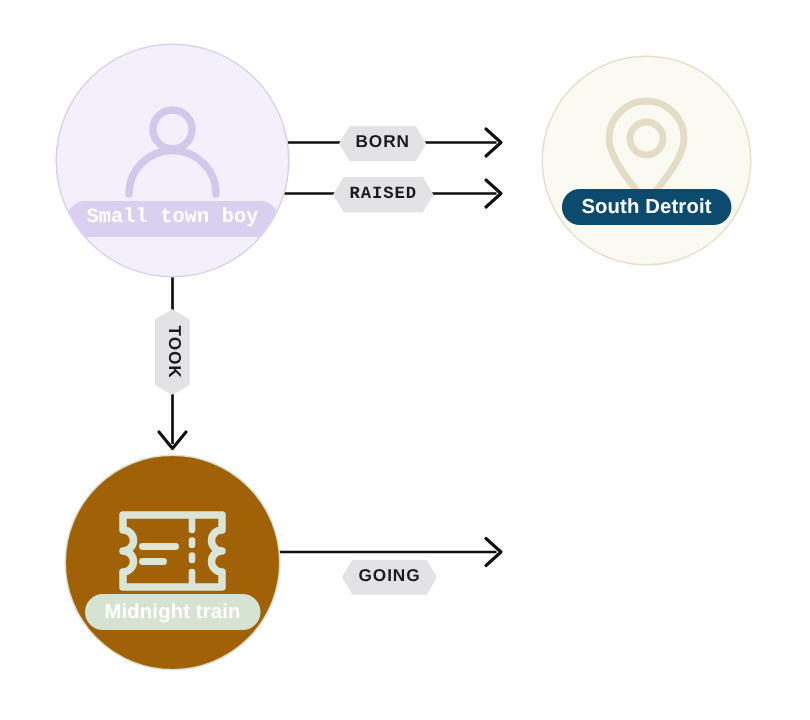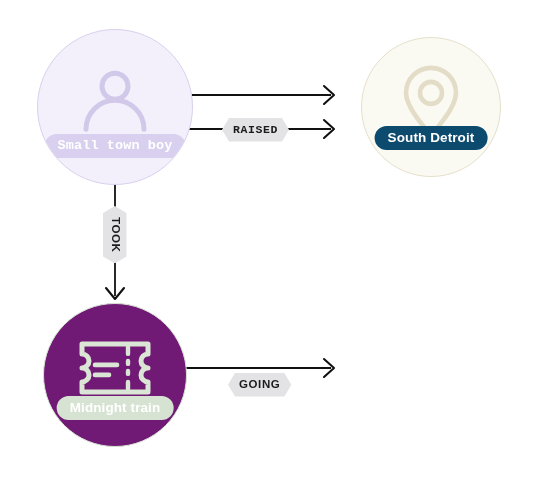--- a/index.html
+++ b/index.html
@@ -123,37 +123,38 @@
     <span class="node-icon">
       <svg width="66" height="74" viewBox="0 0 66 74">
         <path d="M33 70 C33 70 58 44 58 28 A25 25 0 1 0 8 28 C8 44 33 70 33 70 Z" fill="none" stroke="#e3dcc6" stroke-width="4.6" stroke-linejoin="round"></path>
         <circle cx="33" cy="28" r="11" fill="none" stroke="#e3dcc6" stroke-width="4.6"></circle>
       </svg>
     </span>
     <span class="node-label" style="background:#0c4a6e;">South Detroit</span>
   </div>
 
   <div class="node" style="left:43px; top:303px; width:144px; height:144px;
-              background:#701a75; border:1.6px solid #d7e3d2;">
+              background:#a16207; border:1.6px solid #d7e3d2;">
     <span class="node-icon" style="transform:translate(-50%,-58%);">
       <svg width="84" height="60" viewBox="0 0 84 60">
         <path d="M9 6 H75 V16 A7 7 0 0 0 75 30 A7 7 0 0 0 75 44 V54 H9 V44
                  A7 7 0 0 0 9 30 A7 7 0 0 0 9 16 Z" fill="none" stroke="#dbe5d5" stroke-width="5" stroke-linejoin="round"></path>
         <line x1="55" y1="9" x2="55" y2="16" stroke="#dbe5d5" stroke-width="4.4" stroke-linecap="round"></line>
         <line x1="55" y1="23" x2="55" y2="26" stroke="#dbe5d5" stroke-width="4.4" stroke-linecap="round"></line>
         <line x1="55" y1="33" x2="55" y2="36" stroke="#dbe5d5" stroke-width="4.4" stroke-linecap="round"></line>
         <line x1="55" y1="44" x2="55" y2="51" stroke="#dbe5d5" stroke-width="4.4" stroke-linecap="round"></line>
         <line x1="22" y1="27" x2="44" y2="27" stroke="#dbe5d5" stroke-width="4.6" stroke-linecap="round"></line>
         <line x1="22" y1="37" x2="36" y2="37" stroke="#dbe5d5" stroke-width="4.6" stroke-linecap="round"></line>
       </svg>
     </span>
     <span class="node-label" style="background:#d7e3d2;">Midnight train</span>
   </div>
 
 
+  <div class="edge-badge" style="left:226px; top:84px;">BORN</div>
 
   <div class="edge-badge" style="left:222px; top:118px;font-family:Liberation Mono, monospace;">RAISED</div>
 
   <div class="edge-badge vertical" style="left:103px; top:206px;">
       <span>TOOK</span>
     </div>
 
   <div class="edge-badge" style="left:228px; top:357px;margin-top:16px;">GOING</div>
 
 </div>

